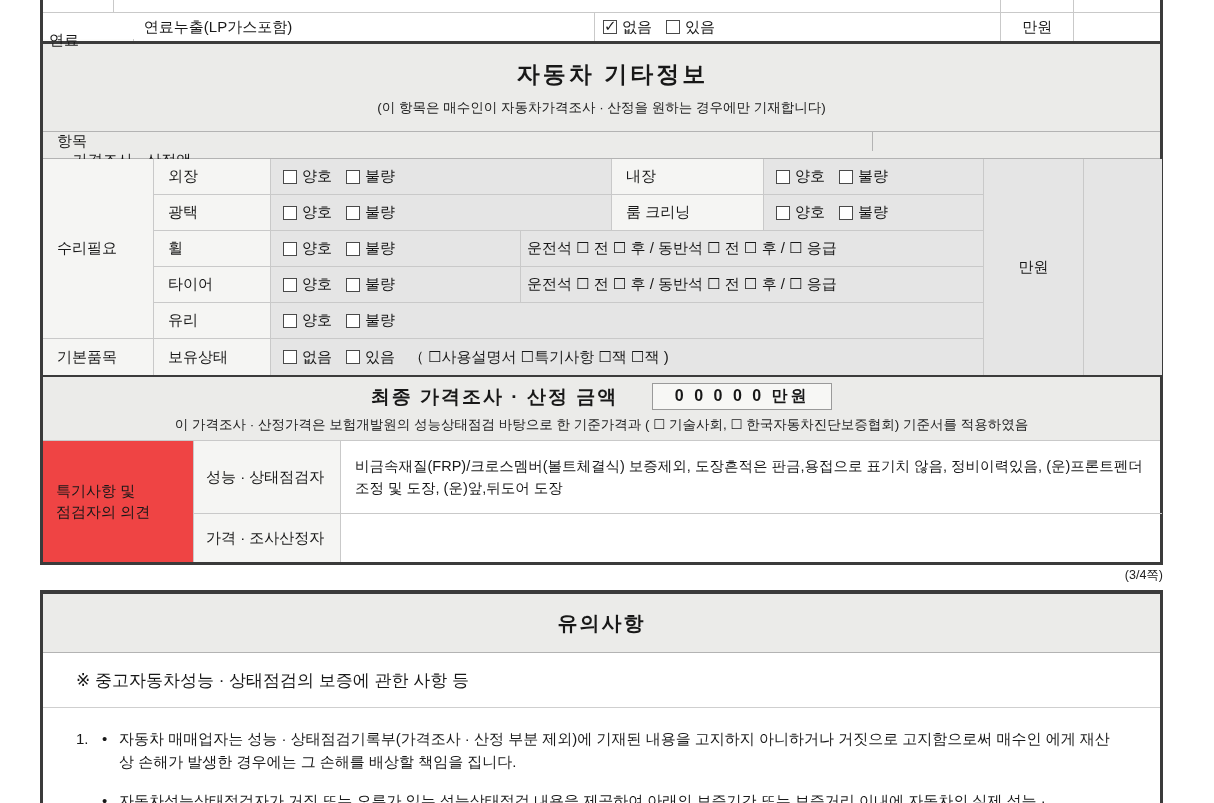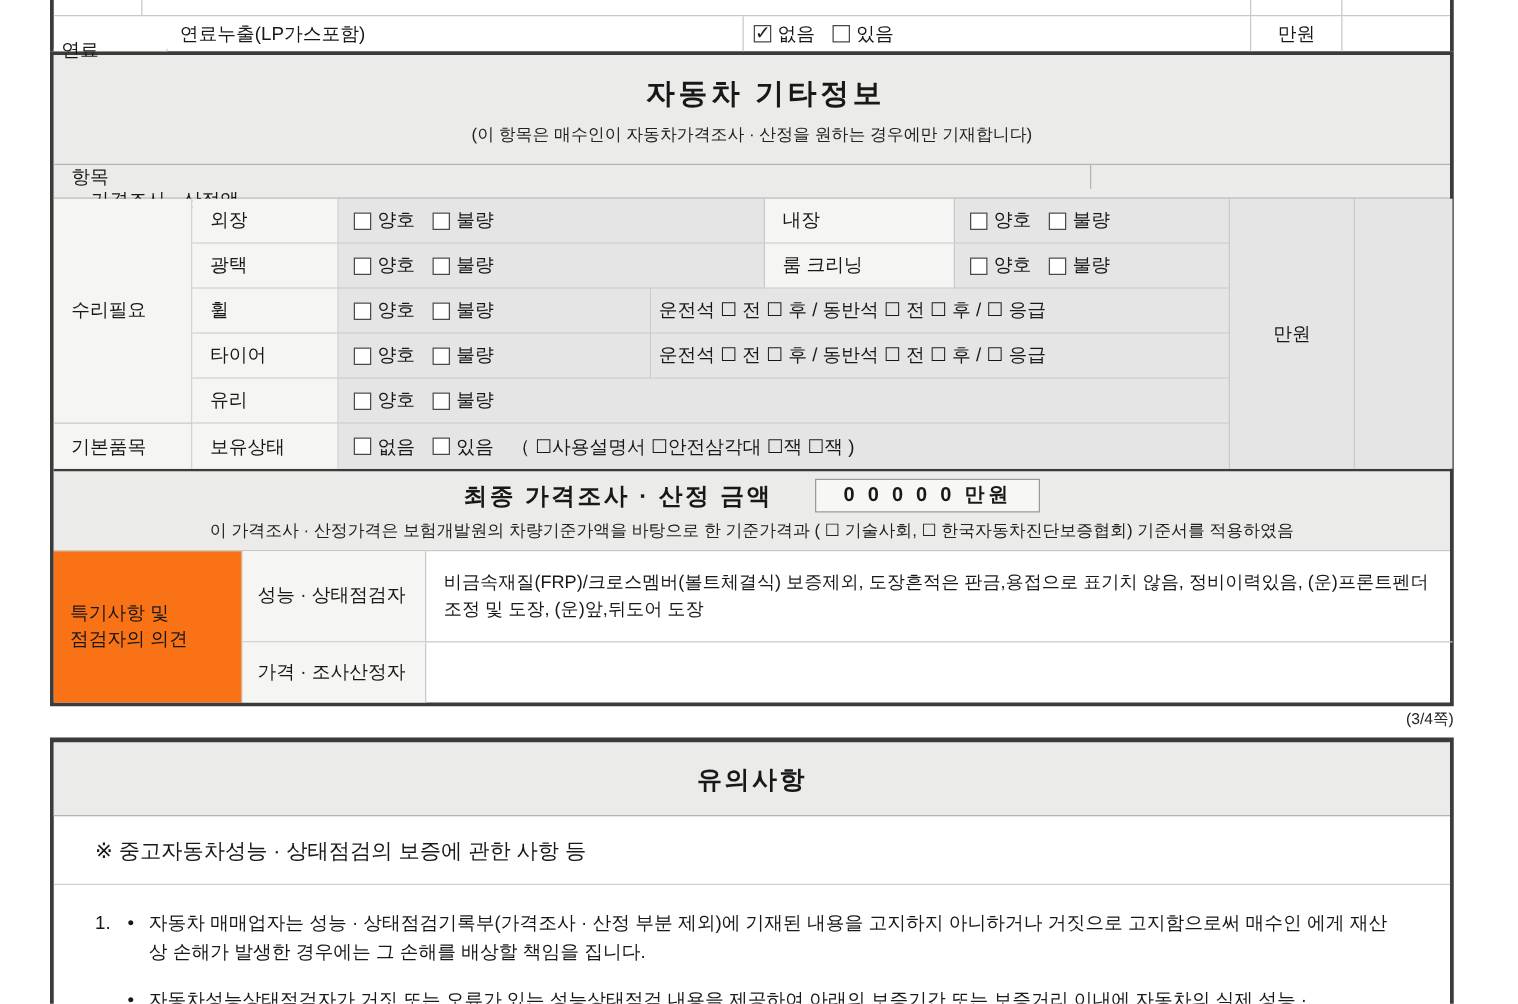--- a/index.html
+++ b/index.html
@@ -57,21 +57,21 @@
   .fp-line1 { display:flex; justify-content:center; align-items:center; gap:34px; }
   .fp-title { font-size:19px; font-weight:bold; letter-spacing:2px; }
   .fp-box { border:1px solid #9a9a9a; background:#f7f7f5; font-size:16px; font-weight:bold; letter-spacing:3px;
             padding:2px 16px; min-width:180px; }
   .fp-note { font-size:13.5px; margin-top:6px; color:#222; }
 
   
   .remarks { display:grid; grid-template-columns:151px 147px 821px; grid-template-rows:73px 48px;
              border-top:1px solid #c9c9c9; font-size:15px; }
   .remarks > div { border-right:1px solid #c9c9c9; border-bottom:1px solid #c9c9c9; display:flex; align-items:center; }
-  .rm-group { grid-row:1/3; background:#f97316; padding-left:13px; white-space:pre-line; line-height:1.35; border-bottom:none !important; }
+  .rm-group { grid-row:1/3; background:#ef4444; padding-left:13px; white-space:pre-line; line-height:1.35; border-bottom:none !important; }
   .rm-label { background:#f5f5f3; padding:0 10px 0 12px; word-break:break-all; line-height:1.25; }
   .rm-text  { padding:6px 14px; font-size:14.5px; line-height:1.55; align-items:center; border-right:none !important; }
   .rm-row2 { border-bottom:none !important; }
 
   
   .page-marker { position:absolute; top:567px; right:0; font-size:12.5px; color:#222; }
 
   
   .notice-tbl { position:absolute; top:590px; left:0; width:1123px; height:260px;
                 border:3px solid #3b3b3b; border-top-width:4px; background:#fff; }
@@ -185,33 +185,33 @@
           <span class="cb"></span>
           <span class="cb-label">불량</span>
         </div>
 
         <div class="bg-label no-bb" style="grid-column:2; grid-row:6;">보유상태</div>
         <div class="checks-cell no-bb" style="grid-column:3/7; grid-row:6;">
           <span class="cb"></span>
           <span class="cb-label">없음</span>
           <span class="cb"></span>
           <span class="cb-label">있음</span>
-          <span>（ ☐사용설명서 ☐안전삼각대 ☐잭 ☐잭 )</span>
+          <span>（ ☐사용설명서 ☐특기사항 ☐잭 ☐잭 )</span>
         </div>
 
         <div class="center-cell no-bb" style="grid-column:7; grid-row:1/7;">만원</div>
         <div class="center-cell no-bb no-br" style="grid-column:8; grid-row:1/7;"></div>
       </div>
 
       <div class="final-price">
         <div class="fp-line1">
           <span class="fp-title">최종 가격조사 · 산정 금액</span>
           <span class="fp-box">0 0 0 0 0 만원</span>
         </div>
-        <div class="fp-note">이 가격조사 · 산정가격은 보험개발원의 차량기준가액을 바탕으로 한 기준가격과 ( ☐ 기술사회, ☐ 한국자동차진단보증협회) 기준서를 적용하였음</div>
+        <div class="fp-note">이 가격조사 · 산정가격은 보험개발원의 성능상태점검 바탕으로 한 기준가격과 ( ☐ 기술사회, ☐ 한국자동차진단보증협회) 기준서를 적용하였음</div>
       </div>
 
       <div class="remarks">
         <div class="rm-group">특기사항 및
 점검자의 의견</div>
         <div class="rm-label">성능 · 상태점검자</div>
         <div class="rm-text">비금속재질(FRP)/크로스멤버(볼트체결식) 보증제외, 도장흔적은 판금,용접으로 표기치 않음, 정비이력있음, (운)프론트펜더 조정 및 도장, (운)앞,뒤도어 도장</div>
         <div class="rm-label rm-row2">가격 · 조사산정자</div>
         <div class="rm-text rm-row2"></div>
       </div>

